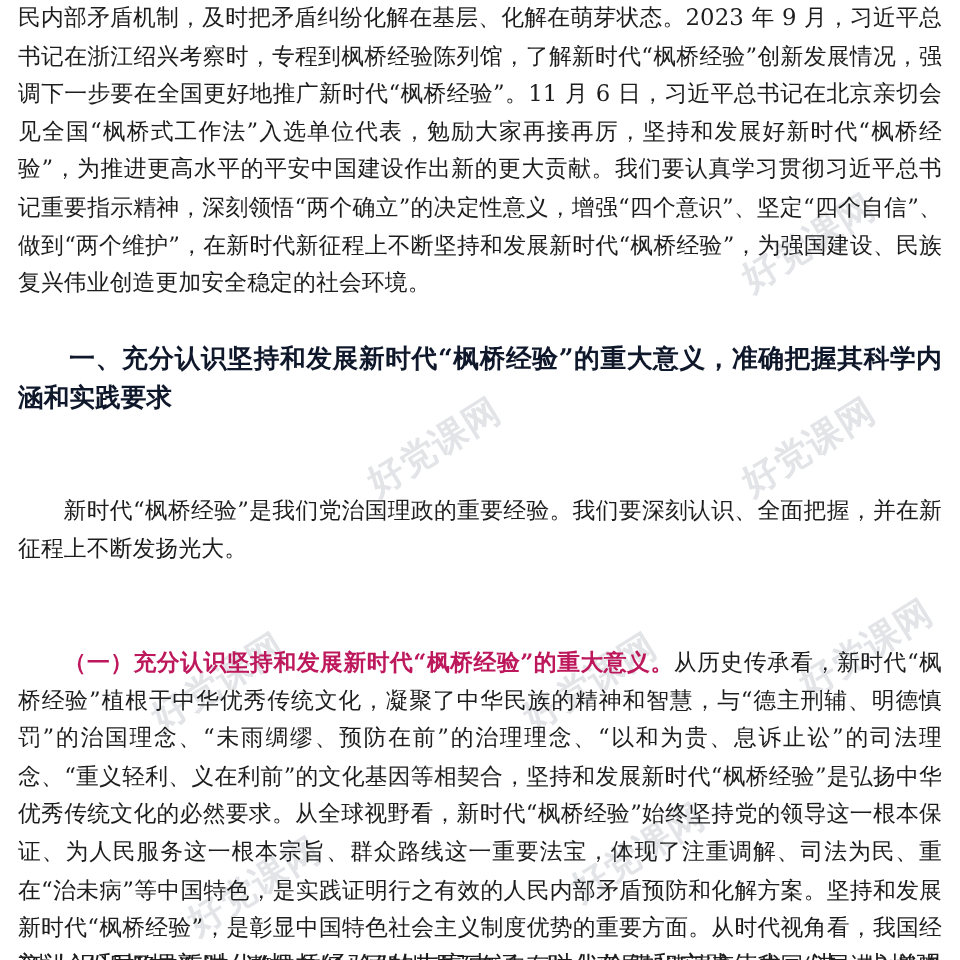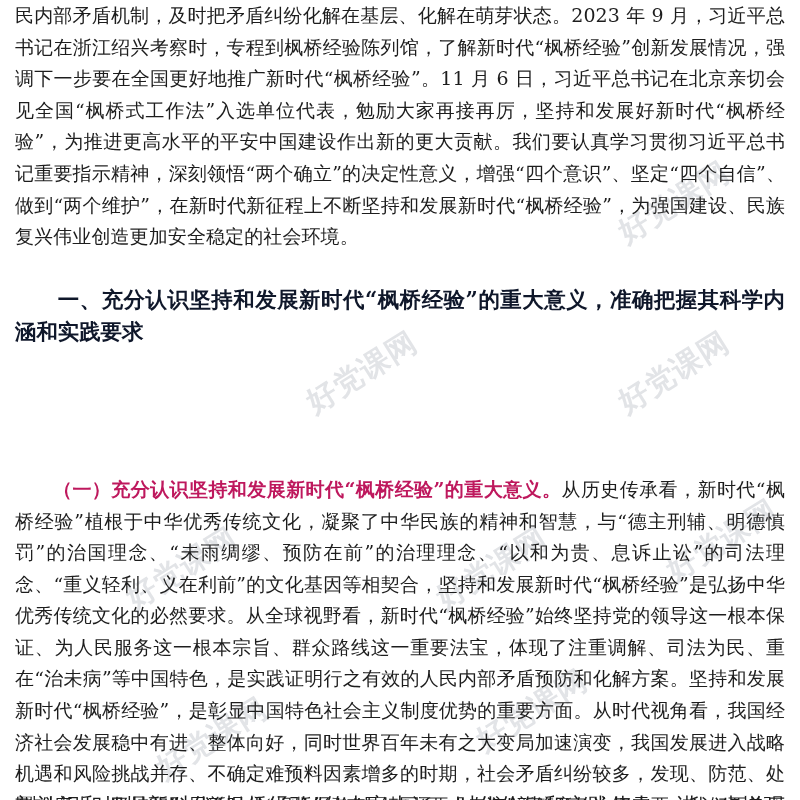--- a/index.html
+++ b/index.html
@@ -123,20 +123,21 @@
 
     <p class="body-par">民内部矛盾机制，及时把矛盾纠纷化解在基层、化解在萌芽状态。2023 年 9 月，习近平总书记在浙江绍兴考察时，专程到枫桥经验陈列馆，了解新时代“枫桥经验”创新发展情况，强调下一步要在全国更好地推广新时代“枫桥经验”。11 月 6 日，习近平总书记在北京亲切会见全国“枫桥式工作法”入选单位代表，勉励大家再接再厉，坚持和发展好新时代“枫桥经验”，为推进更高水平的平安中国建设作出新的更大贡献。我们要认真学习贯彻习近平总书记重要指示精神，深刻领悟“两个确立”的决定性意义，增强“四个意识”、坚定“四个自信”、做到“两个维护”，在新时代新征程上不断坚持和发展新时代“枫桥经验”，为强国建设、民族复兴伟业创造更加安全稳定的社会环境。</p>
 
     <div class="spacer-line"></div>
 
     <p class="heading-par">一、充分认识坚持和发展新时代“枫桥经验”的重大意义，准确把握其科学内涵和实践要求</p>
 
     <div class="spacer-line"></div>
     <div class="spacer-line"></div>
 
+    <p class="body-par indent2">新时代“枫桥经验”是我们党治国理政的重要经验。我们要深刻认识、全面把握，并在新征程上不断发扬光大。</p>
 
     <div class="spacer-line"></div>
     <div class="spacer-line"></div>
 
     <p class="body-par indent2"><span class="bold-lead">（一）充分认识坚持和发展新时代“枫桥经验”的重大意义。</span><span>从历史传承看，新时代“枫桥经验”植根于中华优秀传统文化，凝聚了中华民族的精神和智慧，与“德主刑辅、明德慎罚”的治国理念、“未雨绸缪、预防在前”的治理理念、“以和为贵、息诉止讼”的司法理念、“重义轻利、义在利前”的文化基因等相契合，坚持和发展新时代“枫桥经验”是弘扬中华优秀传统文化的必然要求。从全球视野看，新时代“枫桥经验”始终坚持党的领导这一根本保证、为人民服务这一根本宗旨、群众路线这一重要法宝，体现了注重调解、司法为民、重在“治未病”等中国特色，是实践证明行之有效的人民内部矛盾预防和化解方案。坚持和发展新时代“枫桥经验”，是彰显中国特色社会主义制度优势的重要方面。从时代视角看，我国经济社会发展稳中有进、整体向好，同时世界百年未有之大变局加速演变，我国发展进入战略机遇和风险挑战并存、不确定难预料因素增多的时期，社会矛盾纠纷较多，发现、防范、处置难度大，坚持和发展新时代“枫桥经验”是续写“两大奇迹”新篇章的迫切需要。我们要从历史与现实相贯通、国内与国际相比较、理论与实践相结合的高度，深</span></p>
 
   </div>
 
   <div class="clipped">
     <p>刻认识和把握新时代“枫桥经验”的丰富内涵、时代价值和实践伟力，进一步增强坚持和发</p>

